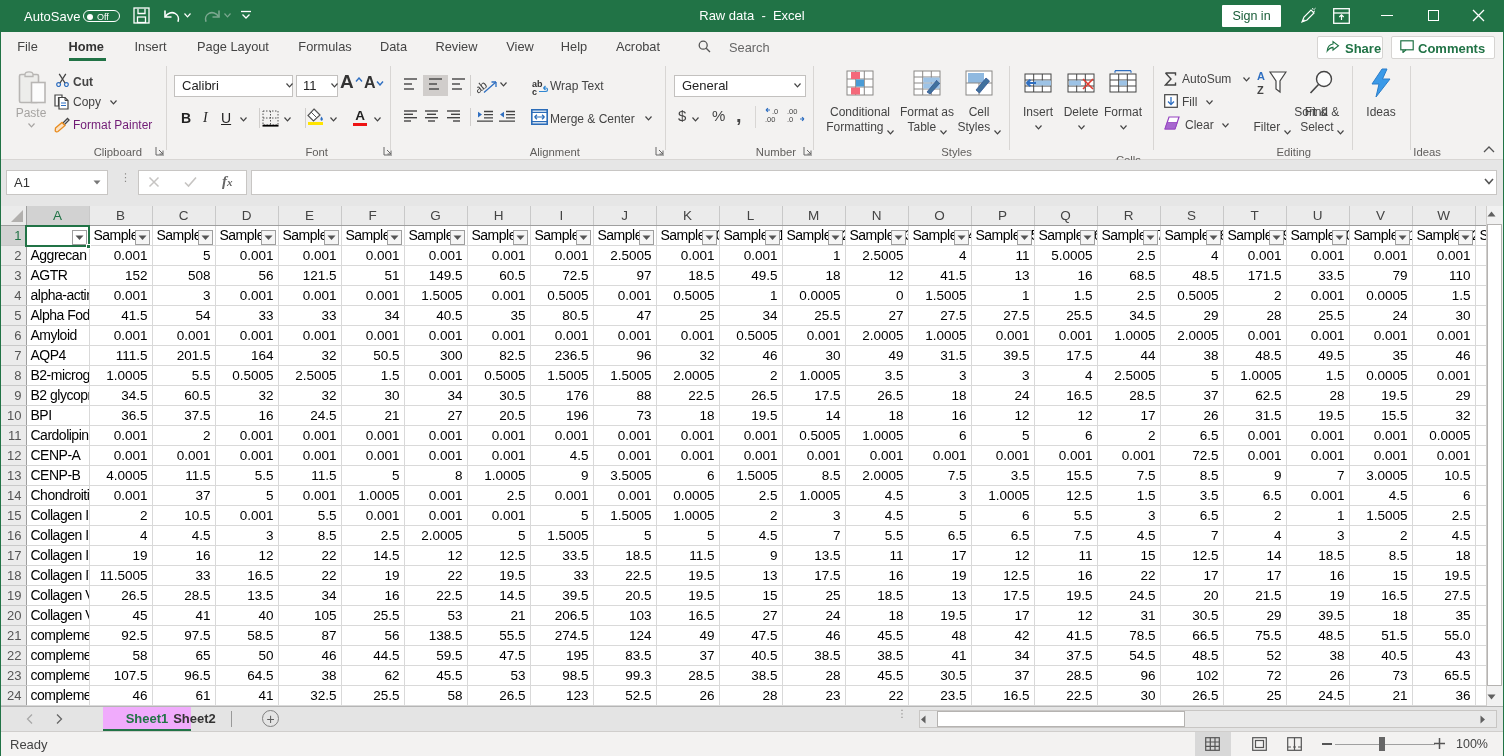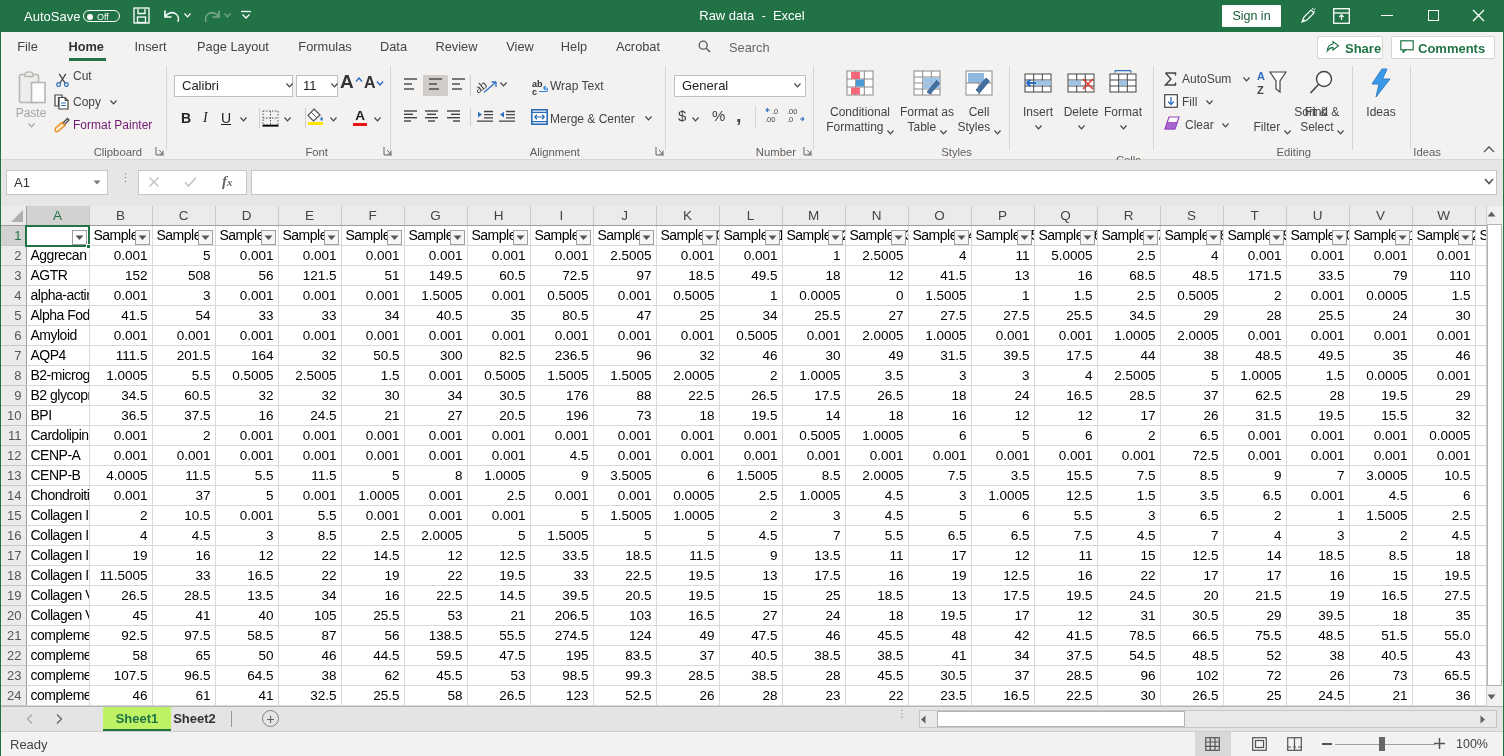--- a/index.html
+++ b/index.html
@@ -163,21 +163,21 @@
         <path d="M0.5 0.5 L3.5 3.8 L6.5 0.5" stroke="#a6a4a2" stroke-width="1.2" fill="none"></path>
       </svg>
     </div>
     <div class="abs" style="left:56px;top:11px;">
       <svg width="13" height="14" viewBox="0 0 13 14">
         <circle cx="2.6" cy="11.6" r="1.9" fill="none" stroke="#2f6fc1" stroke-width="1.2"></circle>
         <circle cx="10.4" cy="11.6" r="1.9" fill="none" stroke="#2f6fc1" stroke-width="1.2"></circle>
         <path d="M4 10 L9.8 0.8 M9 10 L3.2 0.8" stroke="#444" stroke-width="1.3"></path>
       </svg>
     </div>
-    <div class="abs rbtxt" style="left:73px;top:7px;font-size:12px;color:#444;">Cut</div>
+    <div class="abs rbtxt" style="left:73px;top:13px;font-size:12px;color:#444;font-weight:bold;">Cut</div>
     <div class="abs" style="left:54px;top:32px;">
       <svg width="15" height="16" viewBox="0 0 15 16">
         <path d="M1 1 H8 V3.5 H4.5 V12 H1 Z" fill="#fff" stroke="#444" stroke-width="1.2"></path>
         <path d="M5 3.5 H11 L14 6.5 V15 H5 Z" fill="#fff" stroke="#444" stroke-width="1.2"></path>
         <path d="M11 3.5 V6.5 H14" fill="none" stroke="#444" stroke-width="1"></path>
         <path d="M7 9 H12 M7 11.5 H12" stroke="#2f6fc1" stroke-width="1"></path>
       </svg>
     </div>
     <div class="abs rbtxt" style="left:73px;top:33px;font-size:12px;color:#444;">Copy</div>
     <div class="abs" style="left:110px;top:38px;">
@@ -1440,21 +1440,21 @@
     <div class="abs" style="left:26px;top:7px;">
       <svg width="7" height="10" viewBox="0 0 7 10">
         <path d="M6 0.5 L1.5 5 L6 9.5" fill="none" stroke="#a8a8a8" stroke-width="1.3"></path>
       </svg>
     </div>
     <div class="abs" style="left:56px;top:7px;">
       <svg width="7" height="10" viewBox="0 0 7 10">
         <path d="M1 0.5 L5.5 5 L1 9.5" fill="none" stroke="#666" stroke-width="1.3"></path>
       </svg>
     </div>
-    <div class="abs" style="left:103px;top:0px;width:68px;height:24px;background:#bef264;border-bottom:2px solid #217346;color:#217346;font-weight:bold;font-size:13px;text-align:center;line-height:23px;">Sheet1</div>
+    <div class="abs" style="left:103px;top:0px;width:88px;height:24px;background:#f0abfc;border-bottom:2px solid #217346;color:#217346;font-weight:bold;font-size:13px;text-align:center;line-height:23px;">Sheet1</div>
     <div class="abs" style="left:167px;top:0px;width:55px;height:24px;color:#333;font-size:13px;text-align:center;line-height:23px;font-weight:bold;">Sheet2</div>
     <div class="abs" style="left:231px;top:4px;width:1px;height:16px;background:#999;"></div>
     <div class="abs" style="left:262px;top:3px;width:17px;height:17px;border:1px solid #808080;border-radius:50%;color:#606060;font-size:14px;text-align:center;line-height:16px;">+</div>
     <div class="abs" style="left:897px;top:5px;color:#8a8886;font-size:10px;line-height:4.5px;">⋮</div>
     <div class="abs" style="left:919px;top:3px;width:578px;height:18px;background:#e9e9e9;border:1px solid #c8c6c4;"></div>
     <div class="abs" style="left:920px;top:4px;width:16px;height:16px;text-align:center;">
       <svg width="6" height="9" viewBox="0 0 6 9" style="margin-top:4px;">
         <path d="M5.5 0.5 L1 4.5 L5.5 8.5" fill="#606060"></path>
       </svg>
     </div>

